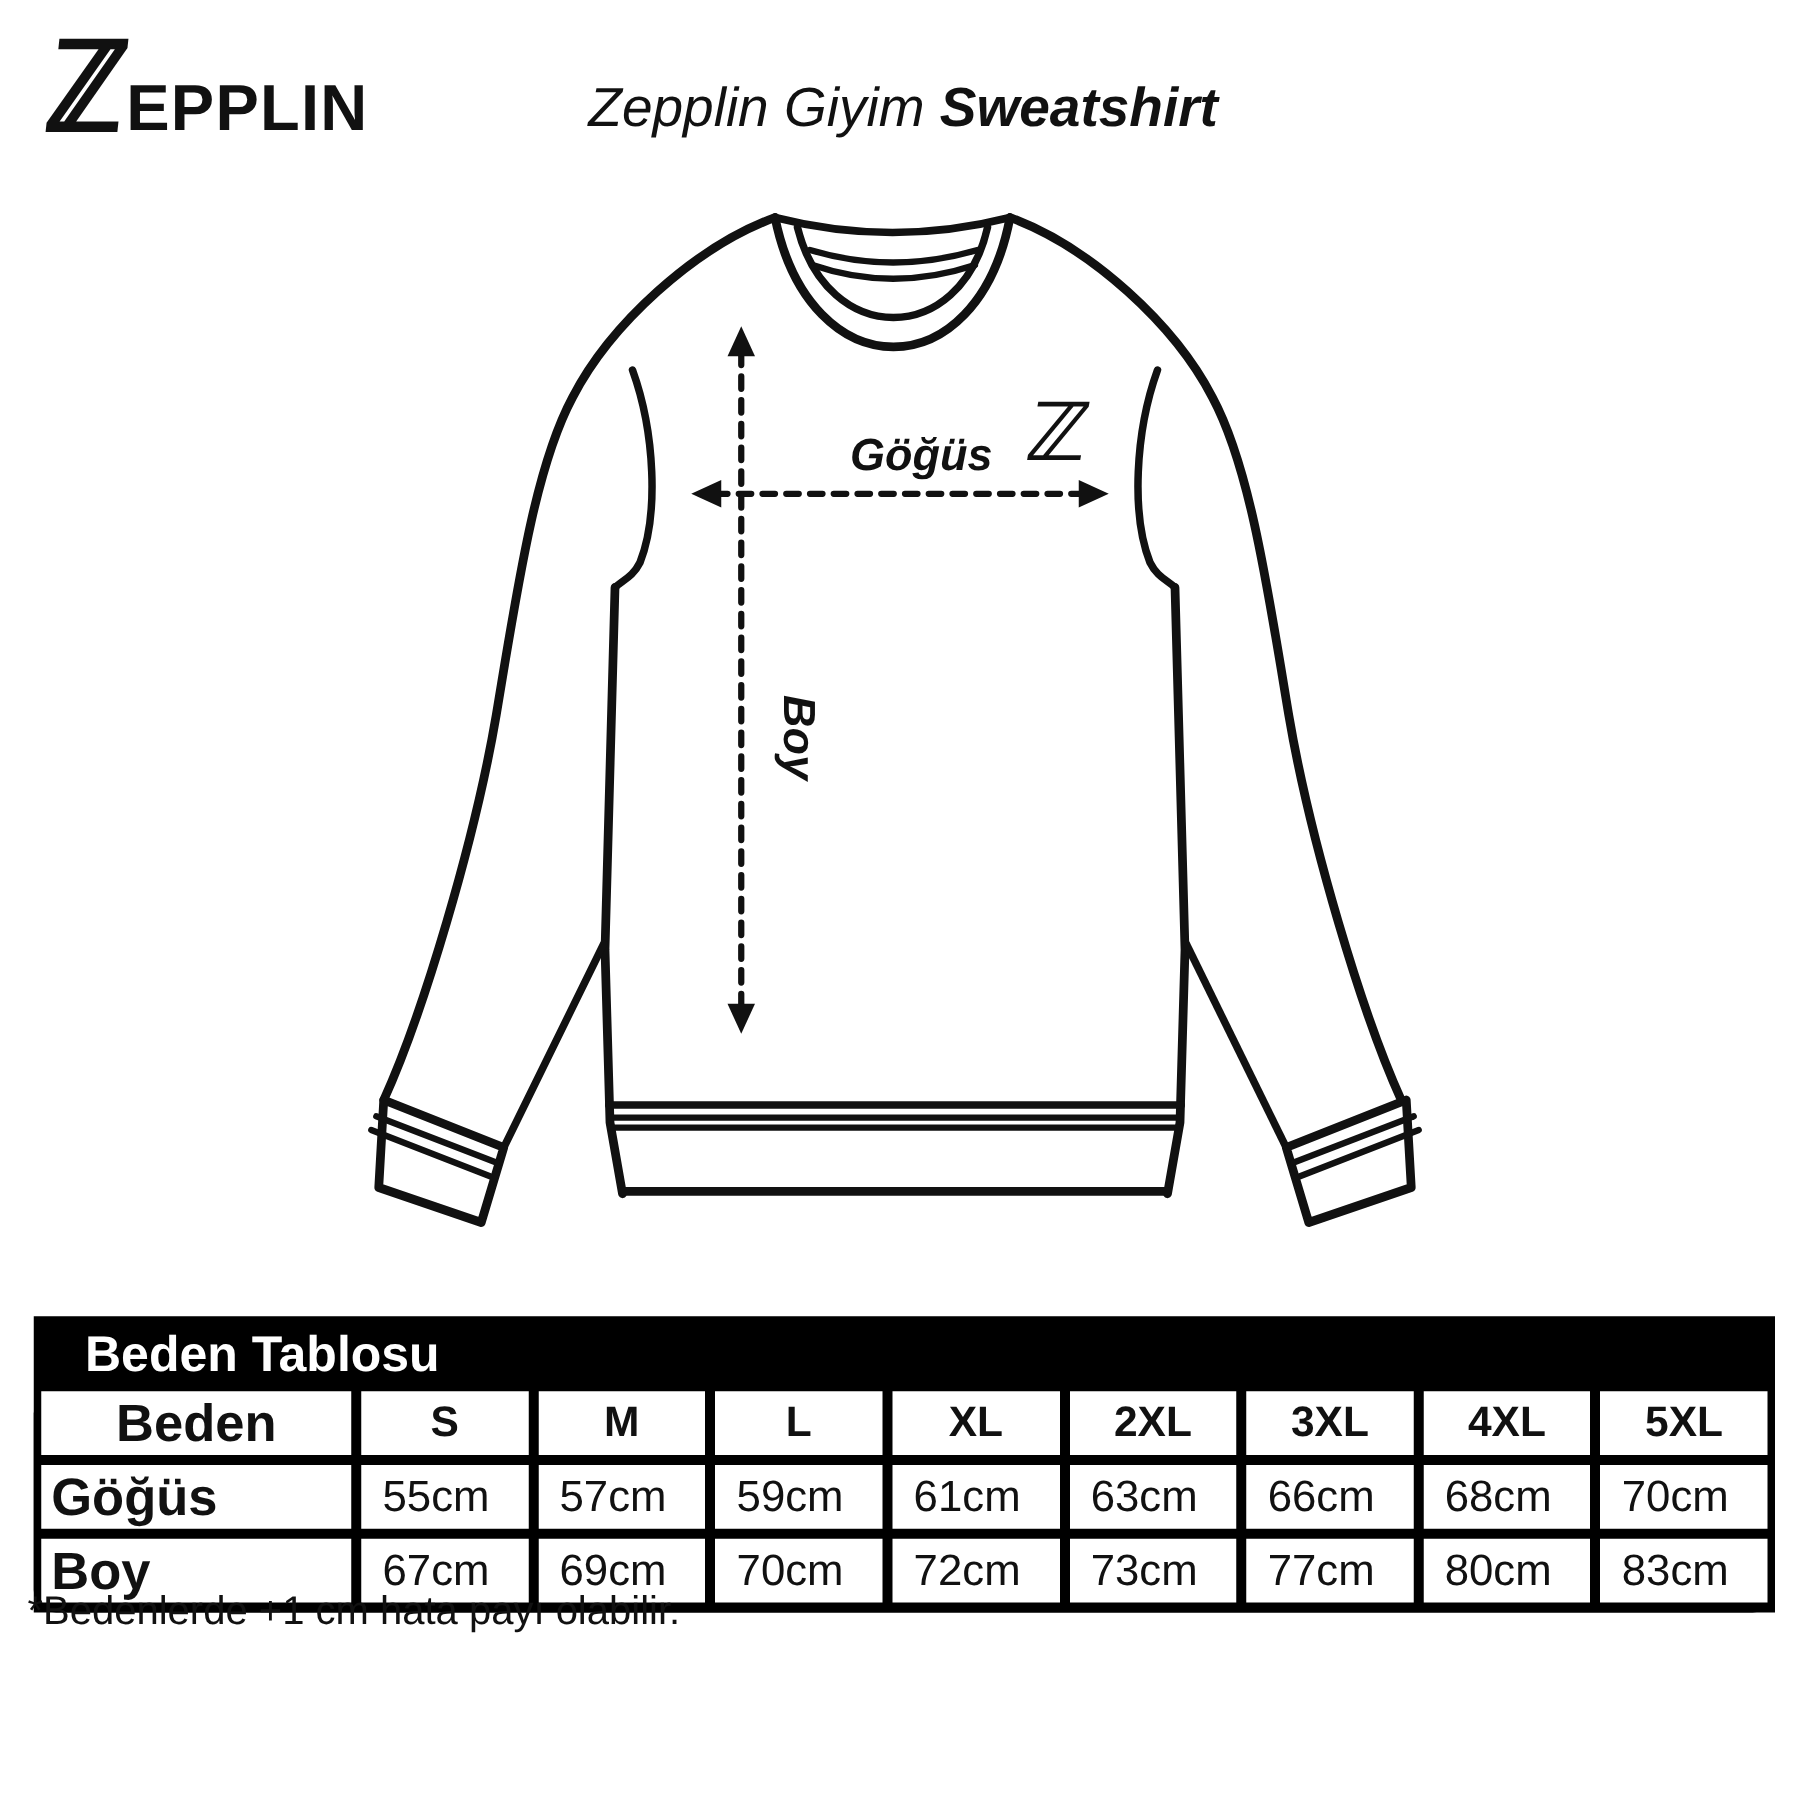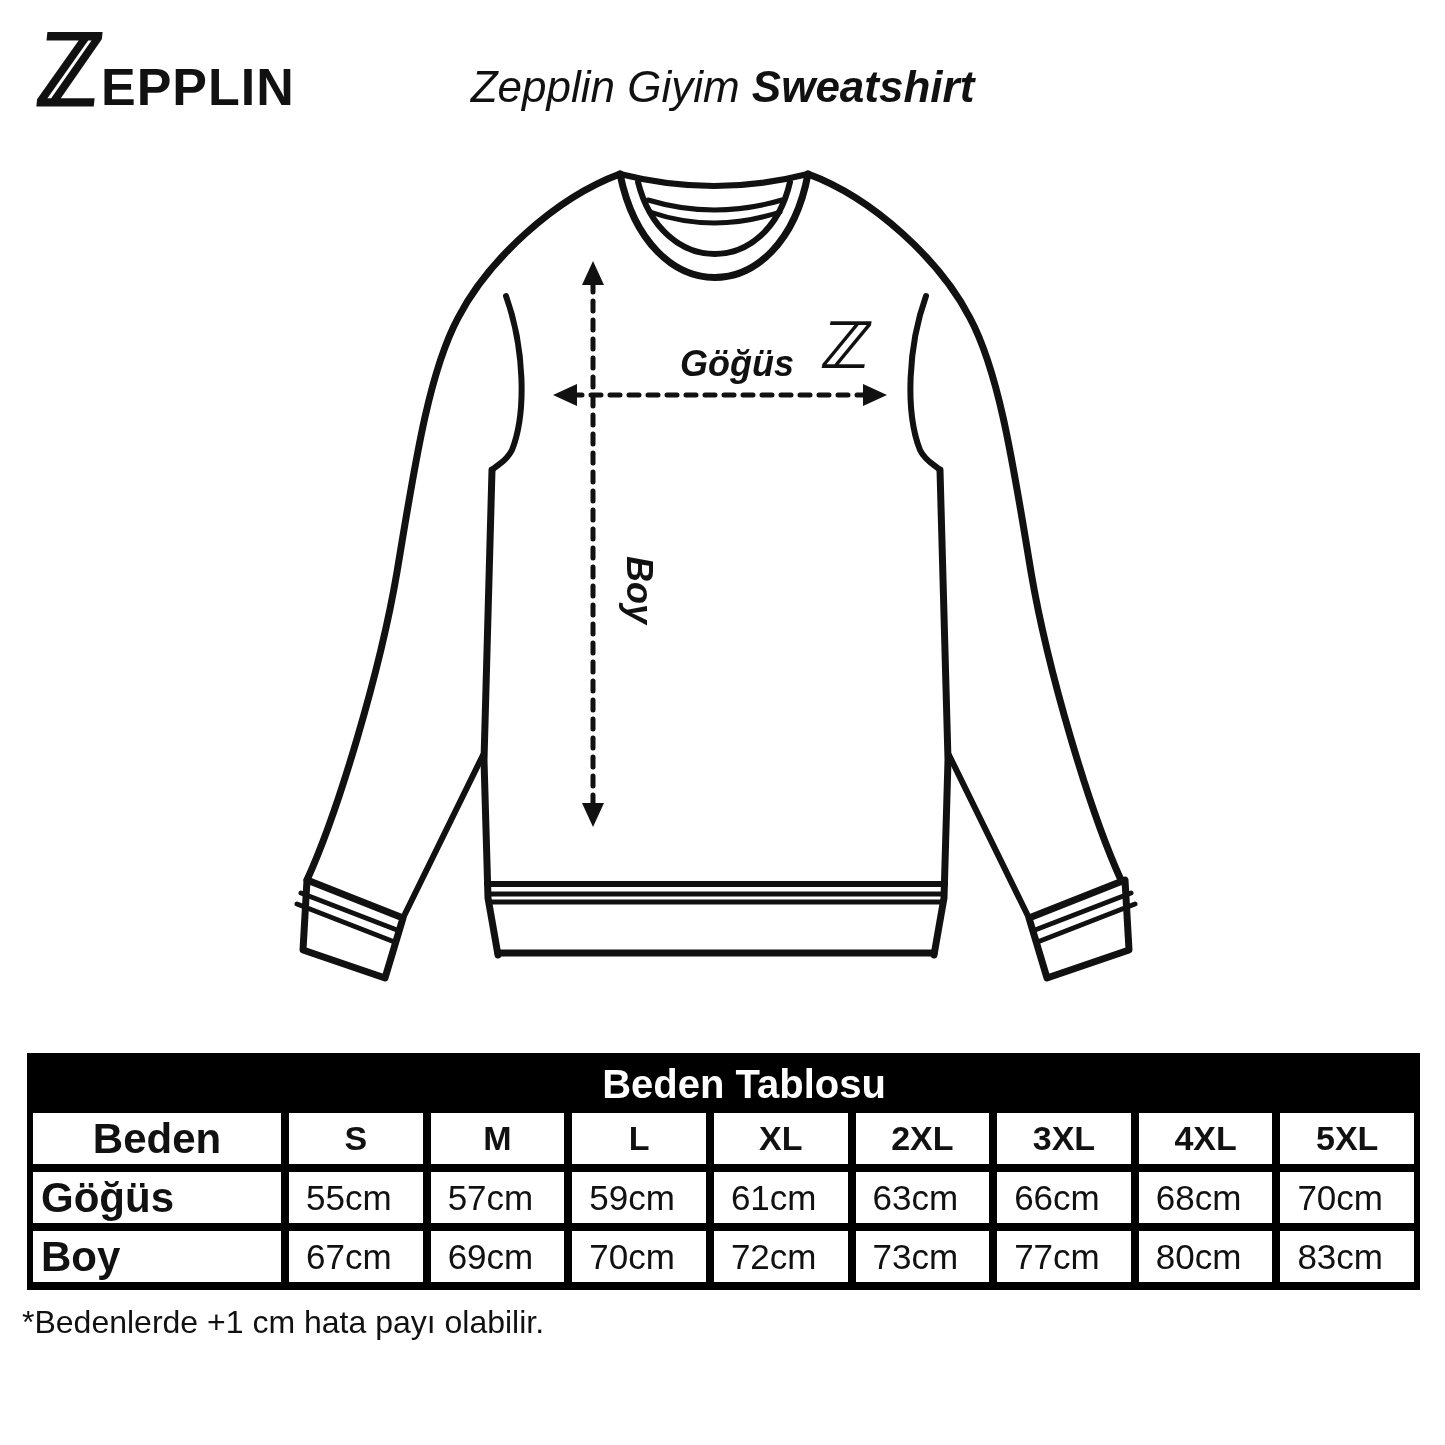--- a/index.html
+++ b/index.html
@@ -25,36 +25,36 @@
   }
   .page-title .t-prefix{font-weight:500;}
   .page-title .t-bold{font-weight:800;}
   
   .diagram-svg{position:absolute;left:0;top:0;}
   
   .size-table{
     position:absolute;left:27px;top:1053px;width:1393px;background:#000;
   }
   .size-table .table-title{
-    height:60px;line-height:62px;text-align:center;color:#fff;
+    height:60px;line-height:62px;color:#fff;
     font-weight:bold;font-size:40px;padding-left:41px;
   }
   .size-grid{
     display:grid;grid-template-columns:248px repeat(8,1fr);
     grid-auto-rows:51px;gap:8px;padding:0 6px 8px 6px;background:#000;border-radius:18px;
   }
   .cell{
     background:#fff;display:flex;align-items:center;overflow:hidden;
   }
   .cell.head{justify-content:center;font-weight:bold;font-size:34px;}
   .cell.corner{justify-content:center;font-weight:bold;font-size:42px;}
   .cell.rowlabel{justify-content:flex-start;padding-left:8px;font-weight:bold;font-size:42px;}
   .cell.val{justify-content:flex-start;padding-left:17px;font-size:35px;font-weight:400;}
   .footnote{
-    position:absolute;left:22px;top:1304px;font-size:32px;font-weight:400;
+    position:absolute;left:22px;top:1270px;font-size:32px;font-weight:400;
   }
 </style>
 </head>
 <body>
 
 <div class="brand">
   <span class="logo-z">ℤ</span>
     <span class="logo-text">EPPLIN</span>
 </div>
 

